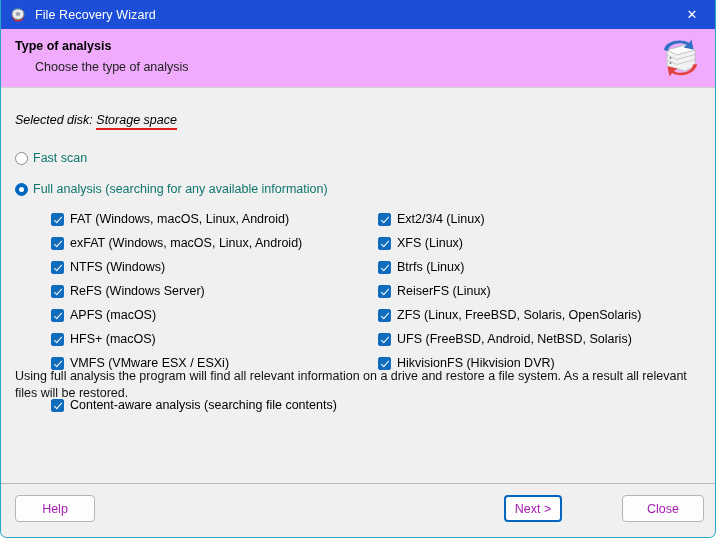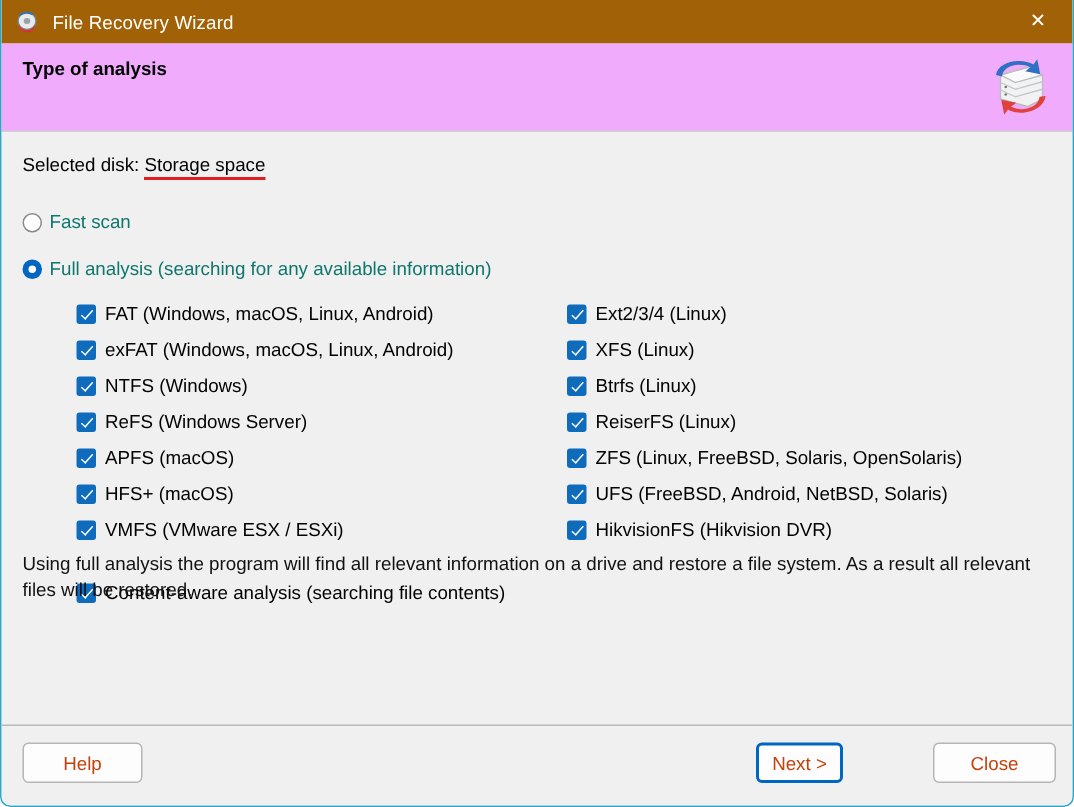--- a/index.html
+++ b/index.html
@@ -28,21 +28,21 @@
     display: flex;
     flex-direction: column;
     border-radius: 0 0 7px 7px;
     overflow: hidden;
   }
 
   
   .titlebar {
     height: 29px;
     min-height: 29px;
-    background: #a16207;
+    background: #1d4ed8;
     display: flex;
     align-items: center;
     position: relative;
   }
   .title-icon {
     width: 16px;
     height: 16px;
     margin-left: 9px;
     margin-right: 9px;
     position: relative;
@@ -103,22 +103,23 @@
     flex: 1 1 auto;
     background: #f0f0f0;
     position: relative;
     padding: 0 14px;
     box-sizing: border-box;
   }
 
   .selected-disk {
     font-size: 12.5px;
     color: #000000;
-    padding-top: 14px;
+    padding-top: 24px;
     line-height: 16px;
+    font-style: italic;
   }
   .disk-link {
     color: #000000;
     text-decoration: none;
     border-bottom: 2px solid #e02020;
     padding-bottom: 1px;
     cursor: pointer;
   }
 
   .radio-row {
@@ -232,21 +233,21 @@
   .btn {
     position: absolute;
     top: 11px;
     height: 27px;
     box-sizing: border-box;
     background: #fdfdfd;
     border: 1px solid #b5b5b5;
     border-radius: 4px;
     font-family: "Liberation Sans", sans-serif;
     font-size: 12.5px;
-    color: #c2410c;
+    color: #a21caf;
     display: flex;
     align-items: center;
     justify-content: center;
     cursor: default;
   }
   .btn-help   { left: 14px;  width: 80px; }
   .btn-next   { left: 503px; width: 58px; border: 2px solid #0067c0; }
   .btn-close  { left: 621px; width: 82px; text-align: right; }
 </style>
 </head>
@@ -262,20 +263,21 @@
         <path d="M2.4 9.5 A6 5.6 0 0 0 13.6 9.5 L13.6 11 A6 5.6 0 0 1 2.4 11 Z" fill="#d93232"></path>
         <path d="M3 3.2 A6.5 5 0 0 1 12 2.6" stroke="#3b6fb5" stroke-width="1.4" fill="none"></path>
       </svg>
     </div>
     <div class="title-text">File Recovery Wizard</div>
     <div class="title-btn">✕</div>
   </div>
 
   <div class="header">
     <div class="header-title">Type of analysis</div>
+    <div class="header-sub">Choose the type of analysis</div>
     <div class="header-logo">
       <svg width="48" height="46" viewBox="0 0 48 46" aria-hidden="true">
         <g>
 
           <path d="M14 14 L32 9 L42 14 L42 30 L32 35 L14 30 Z" fill="#f2f2f2" stroke="#b9bcc0" stroke-width="0.9"></path>
           <path d="M14 14 L32 9 L42 14 L24 19 Z" fill="#fbfbfb" stroke="#b9bcc0" stroke-width="0.9"></path>
           <path d="M14 19 L24 23.5 L42 18.5" fill="none" stroke="#c3c6ca" stroke-width="0.9"></path>
           <path d="M14 24 L24 28.5 L42 23.5" fill="none" stroke="#c3c6ca" stroke-width="0.9"></path>
           <circle cx="17.5" cy="22" r="0.9" fill="#777"></circle>
           <circle cx="17.5" cy="27" r="0.9" fill="#777"></circle>

